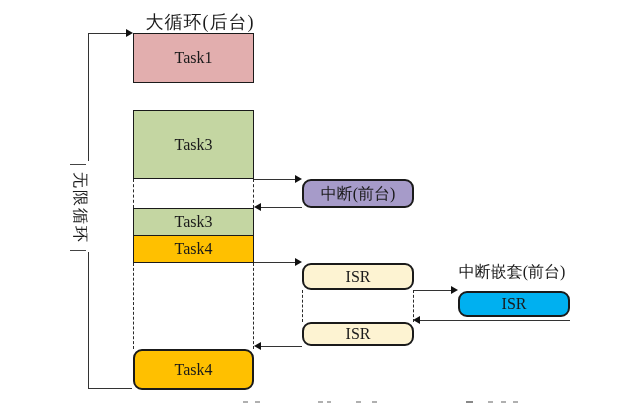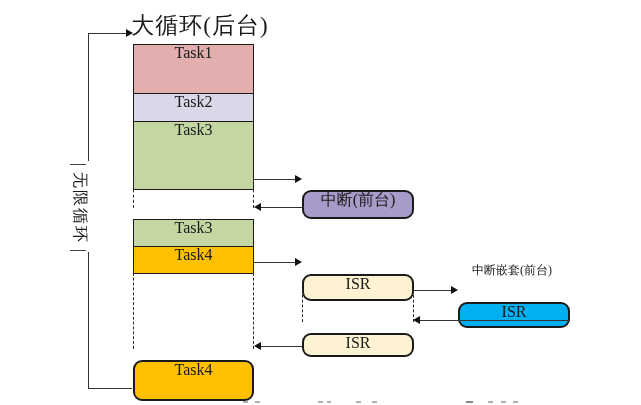--- a/index.html
+++ b/index.html
@@ -12,32 +12,32 @@
   .hline{position:absolute;height:0;border-top:1px solid var(--line,#333);}
   .vline{position:absolute;width:0;border-left:1px solid var(--line,#333);}
   .vdash{position:absolute;width:0;border-left:1px dashed #2a2a2a;}
   
   .ah{position:absolute;width:0;height:0;border-top:4px solid transparent;border-bottom:4px solid transparent;}
   .ah.right{border-left:7px solid #111;}
   .ah.left{border-right:7px solid #111;}
   
   .box{
     position:absolute;box-sizing:border-box;border:1px solid #1a1a1a;
-    display:flex;align-items:flex-start;justify-content:center;
-    font-size:16px;line-height:1;margin-top:11px;
+    display:flex;align-items:center;justify-content:center;
+    font-size:16px;line-height:1;
   }
   .box.heavy{border-width:2px;border-radius:9px;}
   
   .title{
     position:absolute;left:100px;top:10px;width:200px;text-align:center;
-    font-size:23px;letter-spacing:1px;
+    font-size:18px;letter-spacing:1px;
   }
   .nested-title{
     position:absolute;left:432px;top:262px;width:160px;text-align:center;
-    font-size:12px;
+    font-size:16px;
   }
   .loop-label{
     position:absolute;left:44px;top:199px;width:72px;height:18px;
     text-align:center;font-size:16px;letter-spacing:2px;line-height:18px;
     transform:rotate(90deg);
   }
   .break-dash{position:absolute;width:16px;height:0;border-top:1px solid #444;}
   
   .col{left:133px;width:121px;}
   .rbox{left:302px;width:112px;}
@@ -55,23 +55,20 @@
   <div class="ah right" style="left:126px;top:29px;"></div>
   <div class="vline" style="left:88px;top:33px;height:128px;"></div>
   <div class="break-dash" style="left:70px;top:164px;"></div>
   <div class="loop-label">无限循环</div>
   <div class="break-dash" style="left:70px;top:250px;"></div>
   <div class="vline" style="left:88px;top:252px;height:136px;"></div>
   <div class="hline" style="left:88px;top:388px;width:44px;"></div>
 
   <div class="box col" style="top: 33px; height: 50px; background-color: rgb(226, 174, 174);">
     <span>Task1</span>
-  </div>
-  <div class="box col" style="top: 82px; height: 29px; background-color: rgb(220, 215, 232);">
-    <span>Task2</span>
   </div>
   <div class="box col" style="top: 110px; height: 69px; background-color: rgb(196, 214, 162);">
     <span>Task3</span>
   </div>
 
   <div class="vdash" style="left:133px;top:179px;height:29px;"></div>
   <div class="vdash" style="left:253px;top:179px;height:29px;"></div>
 
   <div class="box col" style="top: 208px; height: 28px; background-color: rgb(196, 214, 162);">
     <span>Task3</span>

